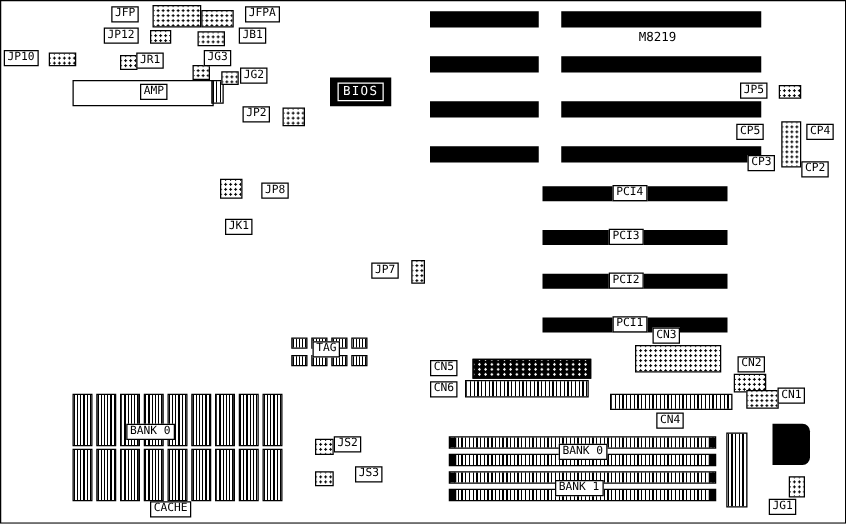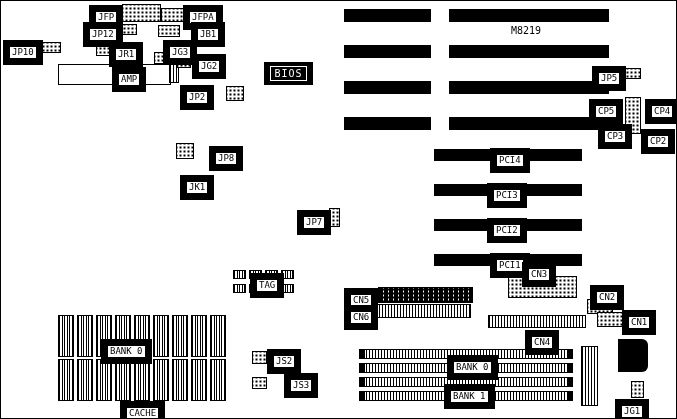--- a/index.html
+++ b/index.html
@@ -1,18 +1,18 @@
 <!DOCTYPE html>
 <html><head>
 <meta charset="utf-8">
 <style>
   html,body{margin:0;padding:0;background:#fff;}
   .board{position:relative;width:677px;height:419px;border:1px solid #000;background:#fff;
          font-family:"DejaVu Sans Mono",monospace;overflow:hidden;box-sizing:border-box;}
-  .lbl{position:absolute;z-index:6;background:#fff;border:7px solid #000000;font-size:9px;line-height:11px;
+  .lbl{position:absolute;z-index:6;background:#fff;border:1px solid #000000;font-size:9px;line-height:11px;
        padding:0 2px;white-space:nowrap;color:#000;}
   .txt{position:absolute;z-index:6;font-size:10px;color:#000;white-space:nowrap;}
   .bar{position:absolute;background:#000;z-index:2;}
   .obox{position:absolute;border:1px solid #000;background:#fff;z-index:2;}
   .dots{position:absolute;z-index:3;background-color:#fff;border:1px solid #000;
         background-image:radial-gradient(circle,#000 0.9px,transparent 1.1px);
         background-size:4px 4px;background-position:1.5px 1.5px;}
   .dotsblack{position:absolute;z-index:3;background-color:#000;border:1px solid #000;
         background-image:radial-gradient(circle,#fff 0.9px,transparent 1.1px);
         background-size:5px 4px;background-position:2px 1.5px;}
@@ -36,39 +36,39 @@
   .solid{position:absolute;background:#000;z-index:3;}
 </style>
 </head>
 <body>
 
 <div class="board">
 
   <div class="lbl" style="left:88px;top:4px;">JFP</div>
   <div class="dots" style="left:121px;top:3px;width:37px;height:16px;"></div>
   <div class="dots" style="left:160px;top:7px;width:24px;height:12px;"></div>
-  <div class="lbl" style="left:182px;top:4px;">JFPA</div>
+  <div class="lbl" style="left:195px;top:4px;">JFPA</div>
   <div class="lbl" style="left:82px;top:21px;">JP12</div>
   <div class="dots" style="left:119px;top:23px;width:15px;height:9px;"></div>
   <div class="dots" style="left:157px;top:24px;width:20px;height:10px;"></div>
   <div class="lbl" style="left:190px;top:21px;">JB1</div>
   <div class="lbl" style="left:2px;top:39px;">JP10</div>
   <div class="dots" style="left:38px;top:41px;width:20px;height:9px;"></div>
   <div class="dots" style="left:95px;top:43px;width:12px;height:10px;"></div>
   <div class="lbl" style="left:108px;top:41px;">JR1</div>
   <div class="lbl" style="left:162px;top:39px;">JG3</div>
   <div class="dots" style="left:153px;top:51px;width:12px;height:10px;"></div>
   <div class="dots" style="left:176px;top:56px;width:12px;height:9px;"></div>
   <div class="lbl" style="left:191px;top:53px;">JG2</div>
 
   <div class="obox" style="left:57px;top:63px;width:111px;height:19px;"></div>
   <div class="vstripes" style="left:168px;top:63px;width:10px;height:19px;"></div>
   <div class="lbl" style="left:111px;top:66px;">AMP</div>
 
-  <div class="lbl" style="left:179px;top:84px;">JP2</div>
+  <div class="lbl" style="left:193px;top:84px;">JP2</div>
   <div class="dots" style="left:225px;top:85px;width:16px;height:13px;"></div>
 
   <div class="blackbox" style="left:263px;top:61px;width:49px;height:23px;">
     <span>BIOS</span>
   </div>
 
 
   <div class="dots" style="left:175px;top:142px;width:16px;height:14px;"></div>
   <div class="lbl" style="left:208px;top:145px;">JP8</div>
   <div class="lbl" style="left:179px;top:174px;">JK1</div>

